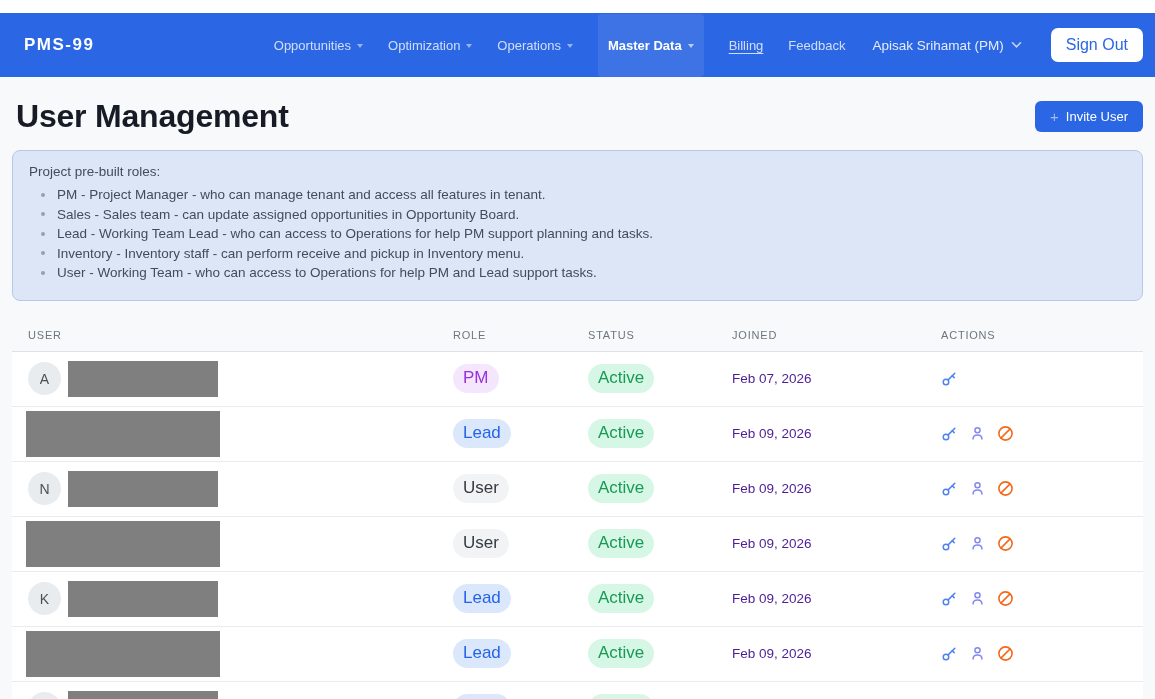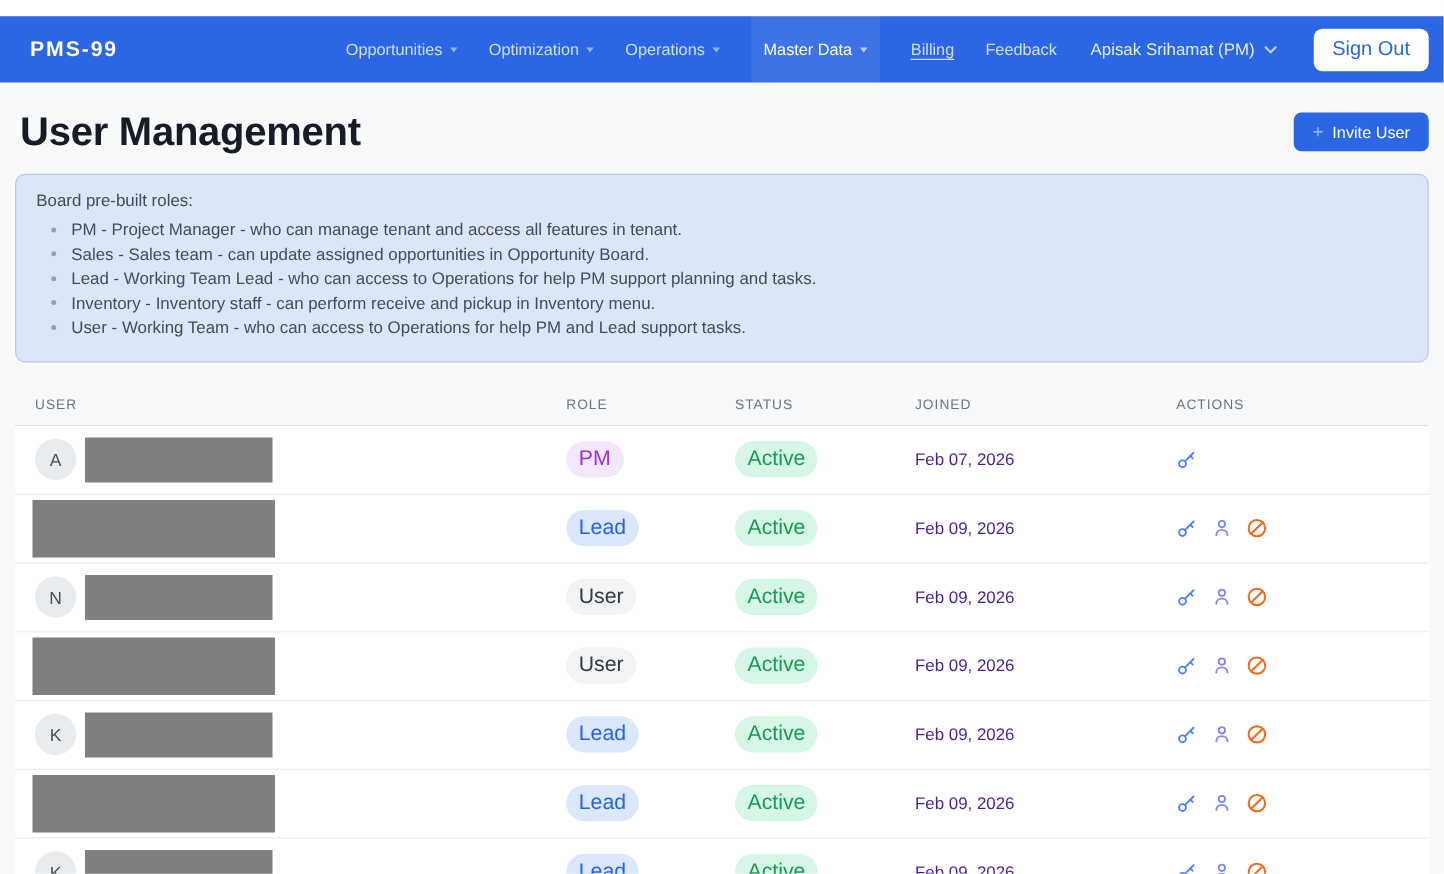--- a/index.html
+++ b/index.html
@@ -5,32 +5,32 @@
   * { box-sizing: border-box; margin: 0; padding: 0; }
   html, body { width: 1155px; height: 699px; overflow: hidden; }
   body {
     font-family: "Liberation Sans", "DejaVu Sans", sans-serif;
     background: #f8f9fa;
     color: #212529;
   }
   
   .top-strip { height: 13px; background: #ffffff; }
   .navbar {
-    height: 53px; background: #2b66e4;
+    height: 64px; background: #2b66e4;
     display: flex; align-items: center;
     padding: 0 12px 0 24px;
   }
   .brand { color: #fff; font-size: 17px; font-weight: 700; letter-spacing: 1.5px; }
   .nav-menu { margin-left: auto; display: flex; align-items: center; gap: 25px; }
   .nav-item {
     color: rgba(255,255,255,0.78); font-size: 13px;
     display: flex; align-items: center; gap: 6px; cursor: pointer; white-space: nowrap;
   }
   .nav-item.active {
-    color: #fff; font-weight: 400; background: rgba(255,255,255,0.09);
+    color: #fff; font-weight: 700; background: rgba(255,255,255,0.09);
     padding: 24px 10px; border-radius: 4px;
   }
   .nav-item.underlined { text-decoration: underline; text-underline-offset: 3px; }
   .caret {
     width: 0; height: 0; border-left: 3.5px solid transparent;
     border-right: 3.5px solid transparent; border-top: 4px solid currentColor;
     opacity: 0.65; margin-top: 1px;
   }
   .user-menu {
     color: rgba(255,255,255,0.88); font-size: 13.5px;
@@ -149,21 +149,21 @@
 <main class="main">
   <div class="page-header">
     <h1 class="page-title">User Management</h1>
     <button class="invite-btn">
       <span class="plus">+</span>
       <span>Invite User</span>
     </button>
   </div>
 
   <section class="info-box">
-    <div class="info-title">Board pre-built roles:</div>
+    <div class="info-title">Project pre-built roles:</div>
     <ul class="info-list">
         <li>
           <span>PM - Project Manager - who can manage tenant and access all features in tenant.</span>
         </li>
         <li>
           <span>Sales - Sales team - can update assigned opportunities in Opportunity Board.</span>
         </li>
         <li>
           <span>Lead - Working Team Lead - who can access to Operations for help PM support planning and tasks.</span>
         </li>

